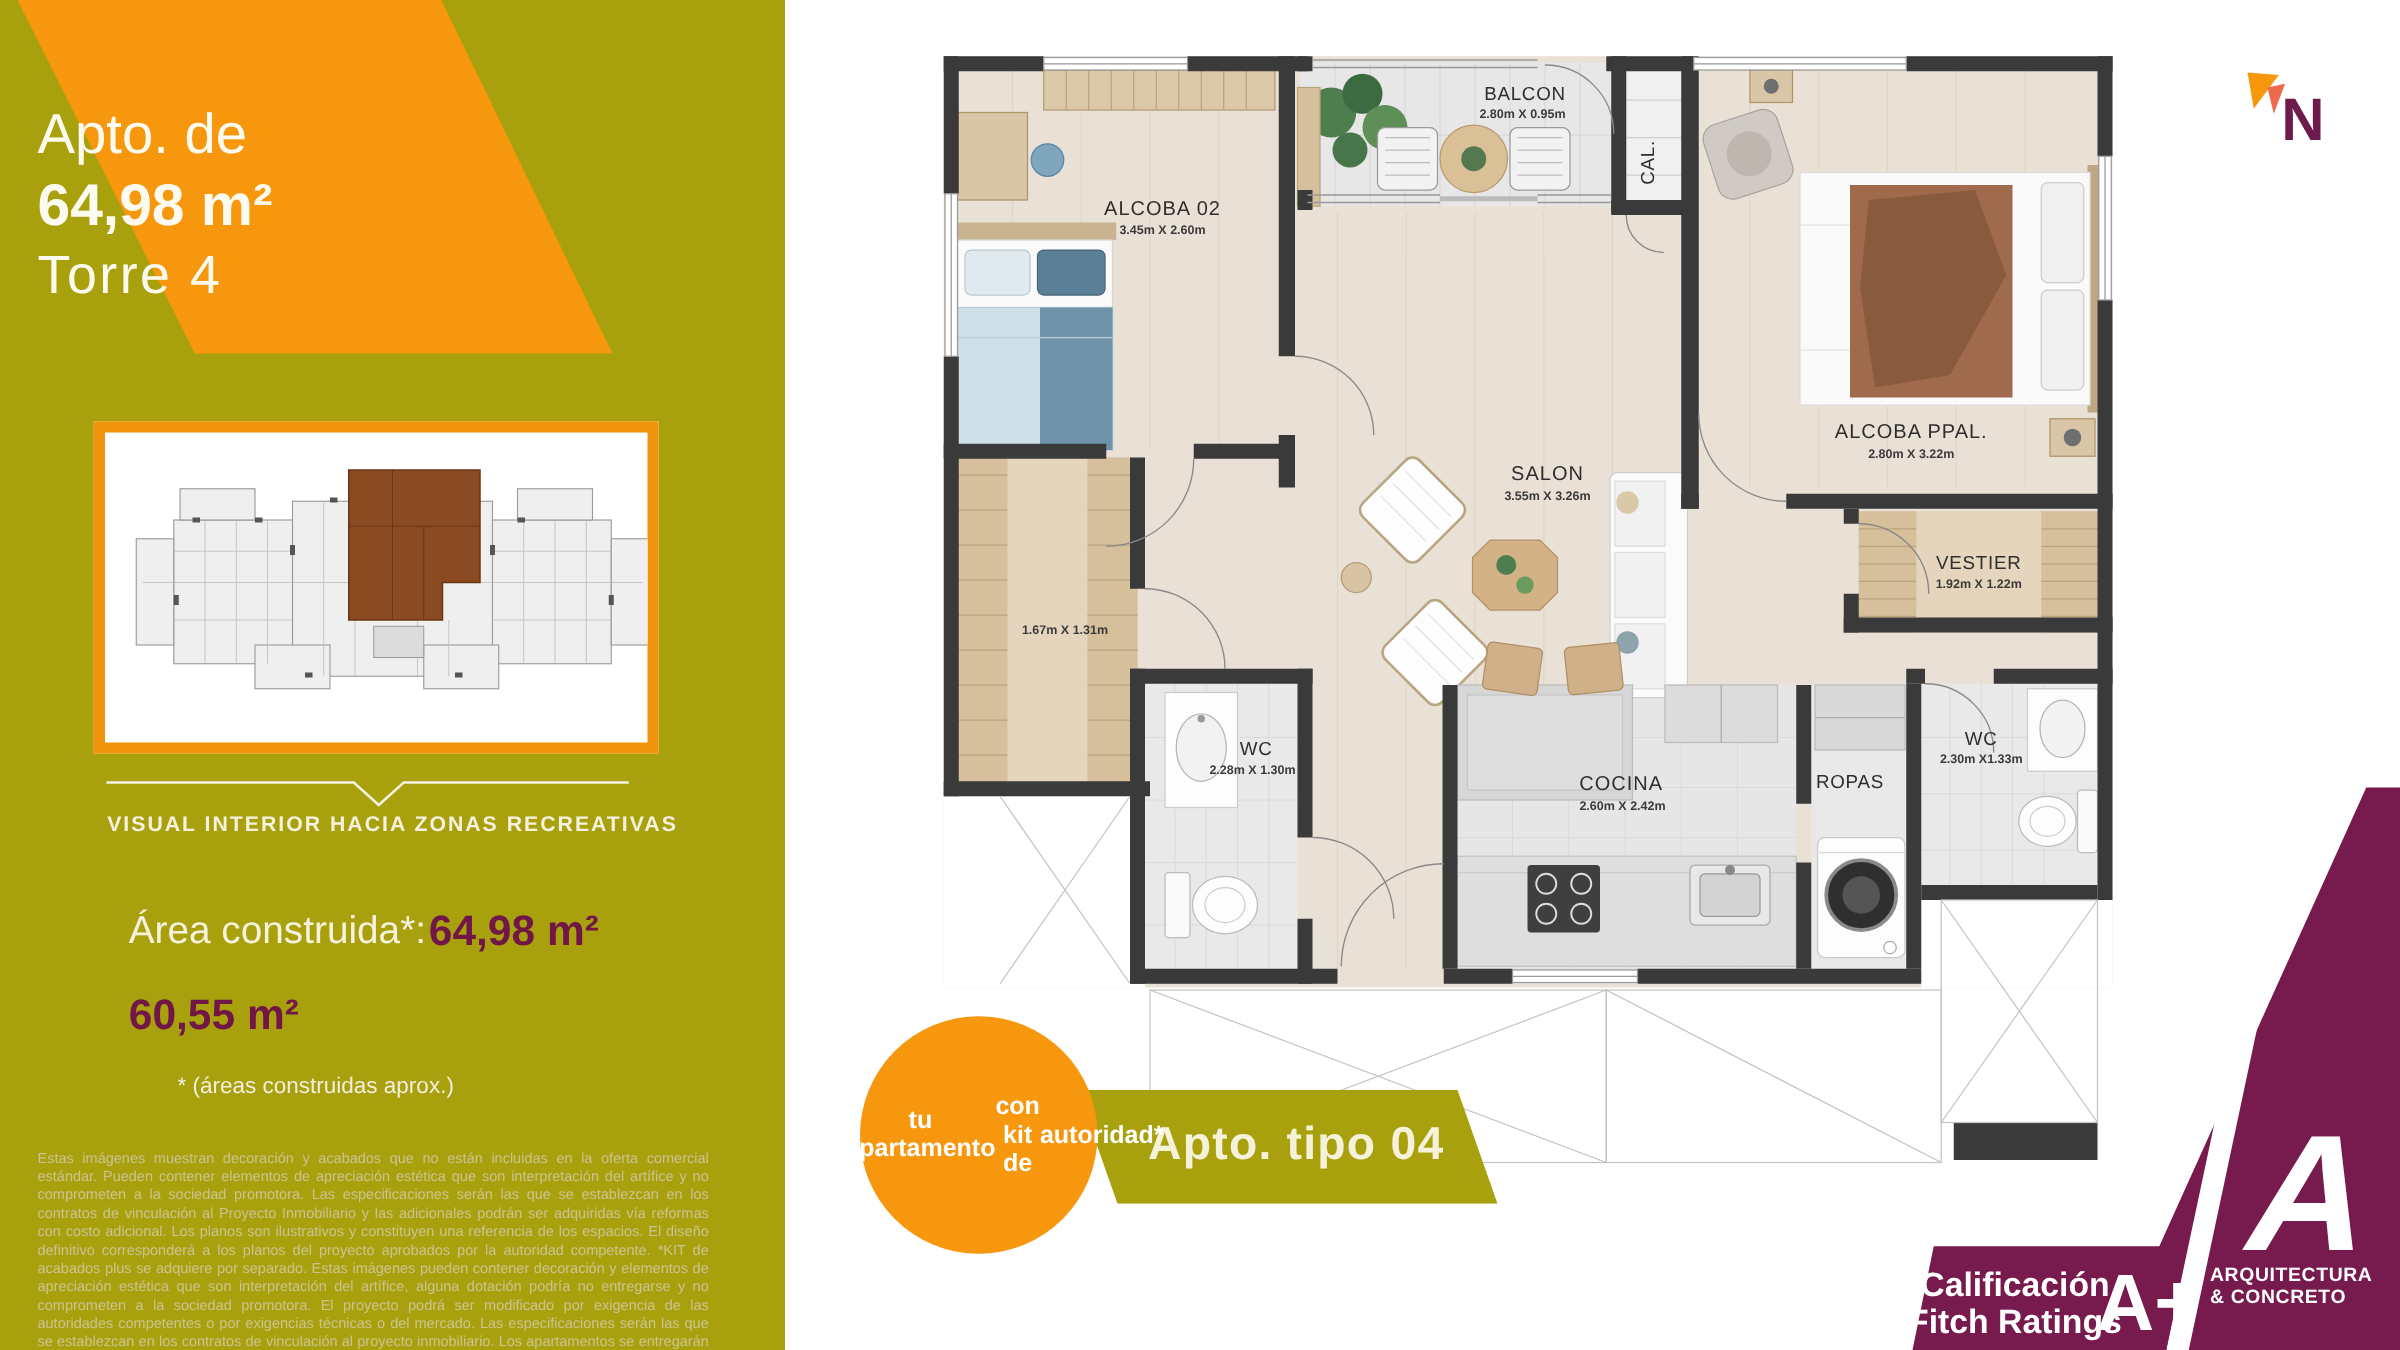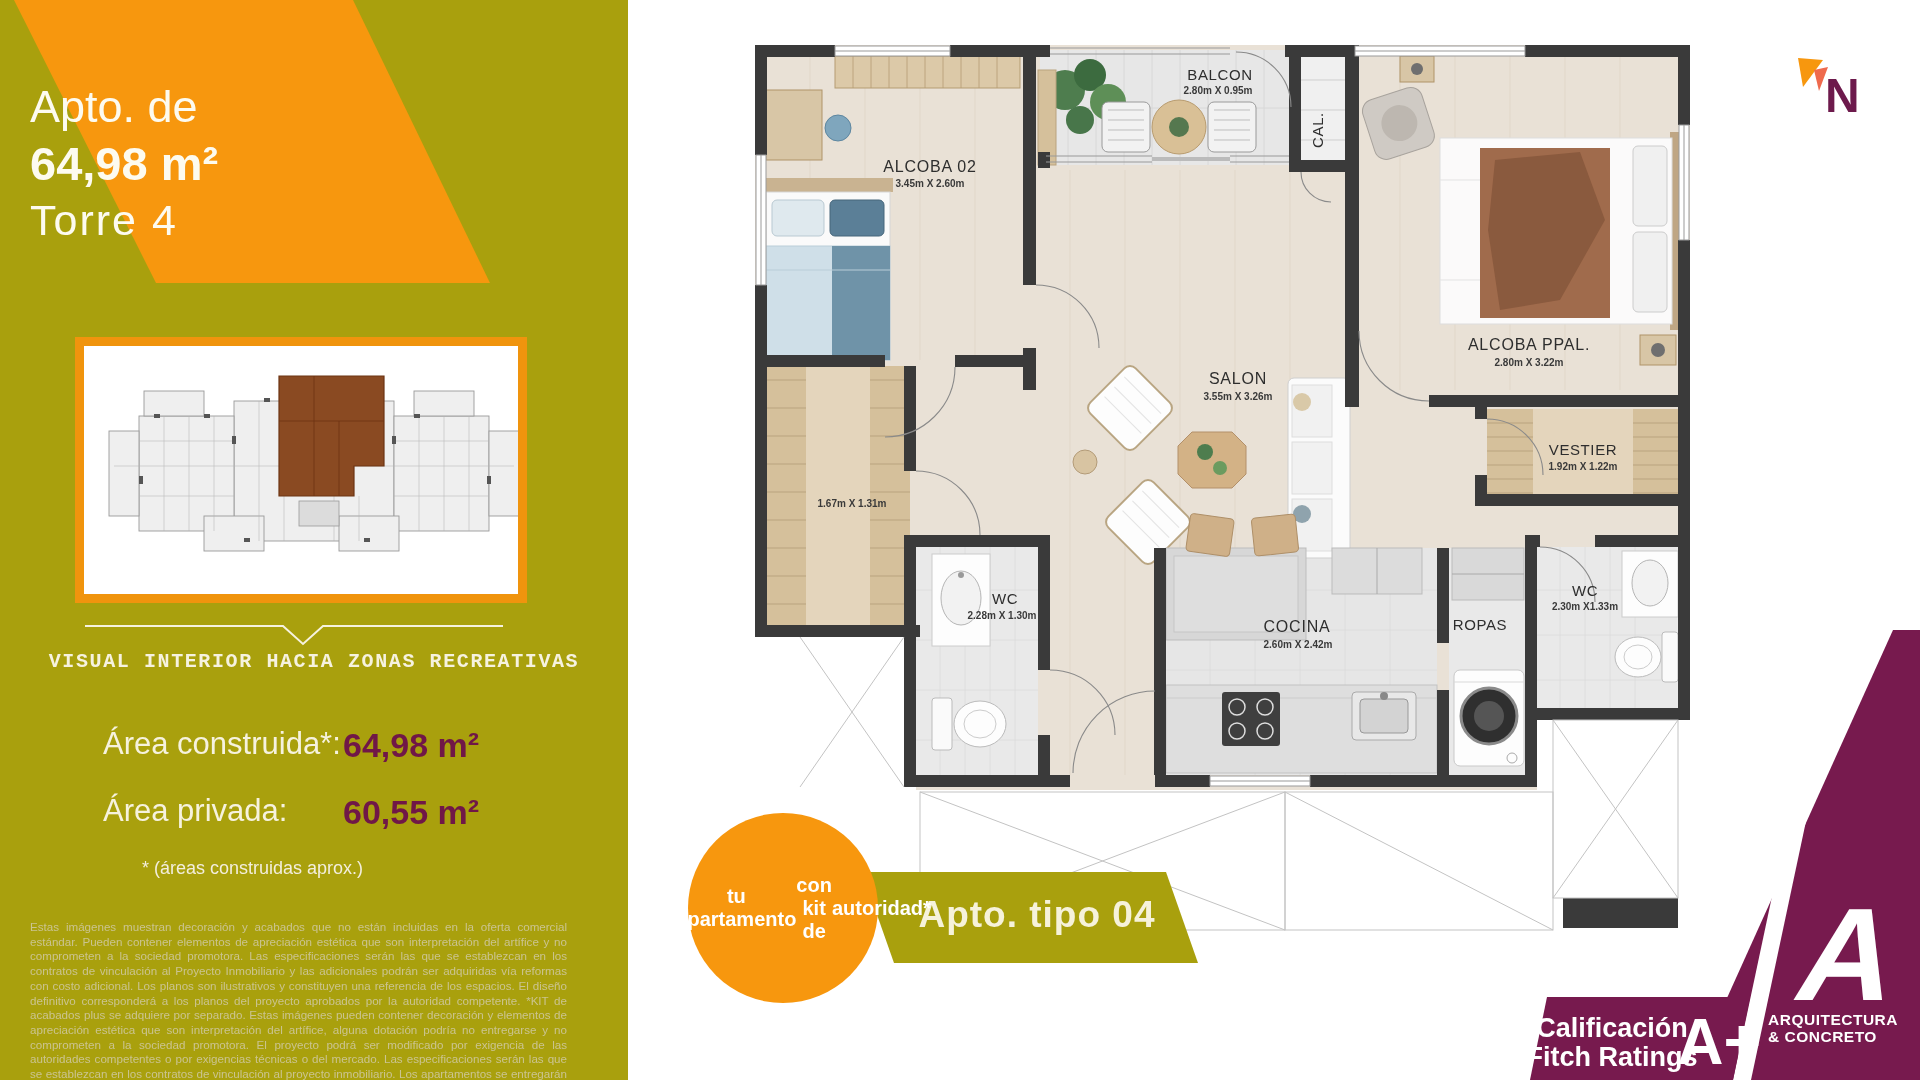--- a/index.html
+++ b/index.html
@@ -11,21 +11,21 @@
               clip-path:polygon(14px 0,353px 0,490px 283px,156px 283px);}
   #top-banner-text{position:absolute;left:30px;top:78px;width:420px;text-align:left;
                    color:#fdfbf0;line-height:57px;}
   .bt1{font-size:45px;font-weight:400;}
   .bt2{font-size:47px;font-weight:700;}
   .bt3{font-size:43px;font-weight:400;letter-spacing:2px;}
   #thumb-box{position:absolute;left:75px;top:337px;width:452px;height:266px;background:#ffffff;
              border:9px solid #f0940d;box-sizing:border-box;}
   #divider-svg{position:absolute;left:85px;top:616px;}
   #thumb-caption{position:absolute;left:40px;top:650px;width:548px;text-align:center;
-                 color:#f6f2df;font-size:20px;font-weight:700;letter-spacing:1.6px;font-family:Liberation Mono, monospace;}
+                 color:#f6f2df;font-size:17px;font-weight:700;letter-spacing:1.6px;}
   .area-row{position:absolute;left:103px;width:500px;display:flex;align-items:flex-start;}
   #area-row-1{top:726px;}
   #area-row-2{top:793px;}
   .area-label{color:#f6f2de;font-size:31px;font-weight:400;width:240px;}
   .area-value{color:#701747;font-size:34px;font-weight:700;margin-left:0px;}
   #area-footnote{position:absolute;left:103px;top:858px;color:#f3eedd;font-size:18px;margin-left:39px;}
   #legal{position:absolute;left:30px;top:920px;width:537px;color:#cbc490;font-size:11.6px;
          line-height:14.7px;text-align:justify;}
   
   #apto-tipo-banner{position:absolute;left:850px;top:865px;width:360px;height:100px;background:#a9a00d;
@@ -113,21 +113,20 @@
       <polyline points="0,10 198,10 218,28 238,10 418,10" fill="none" stroke="#f6f2df" stroke-width="2"></polyline>
     </svg>
 
     <div id="thumb-caption">VISUAL INTERIOR HACIA ZONAS RECREATIVAS</div>
 
     <div class="area-row" id="area-row-1">
       <span class="area-label">Área construida*:</span>
       <span class="area-value">64,98 m²</span>
     </div>
     <div class="area-row" id="area-row-2">
-      <span class="area-label">Área privada:</span>
       <span class="area-value">60,55 m²</span>
     </div>
     <div id="area-footnote">* (áreas construidas aprox.)</div>
 
     <div id="legal">Estas imágenes muestran decoración y acabados que no están incluidas en la oferta comercial estándar. Pueden contener elementos de apreciación estética que son interpretación del artífice y no comprometen a la sociedad promotora. Las especificaciones serán las que se establezcan en los contratos de vinculación al Proyecto Inmobiliario y las adicionales podrán ser adquiridas vía reformas con costo adicional. Los planos son ilustrativos y constituyen una referencia de los espacios. El diseño definitivo corresponderá a los planos del proyecto aprobados por la autoridad competente. *KIT de acabados plus se adquiere por separado. Estas imágenes pueden contener decoración y elementos de apreciación estética que son interpretación del artífice, alguna dotación podría no entregarse y no comprometen a la sociedad promotora. El proyecto podrá ser modificado por exigencia de las autoridades competentes o por exigencias técnicas o del mercado. Las especificaciones serán las que se establezcan en los contratos de vinculación al proyecto inmobiliario. Los apartamentos se entregarán en obra gris.</div>
   </div>
 
   <svg id="plan-svg" width="960" height="920" viewBox="0 0 960 920">
 
     <g>

